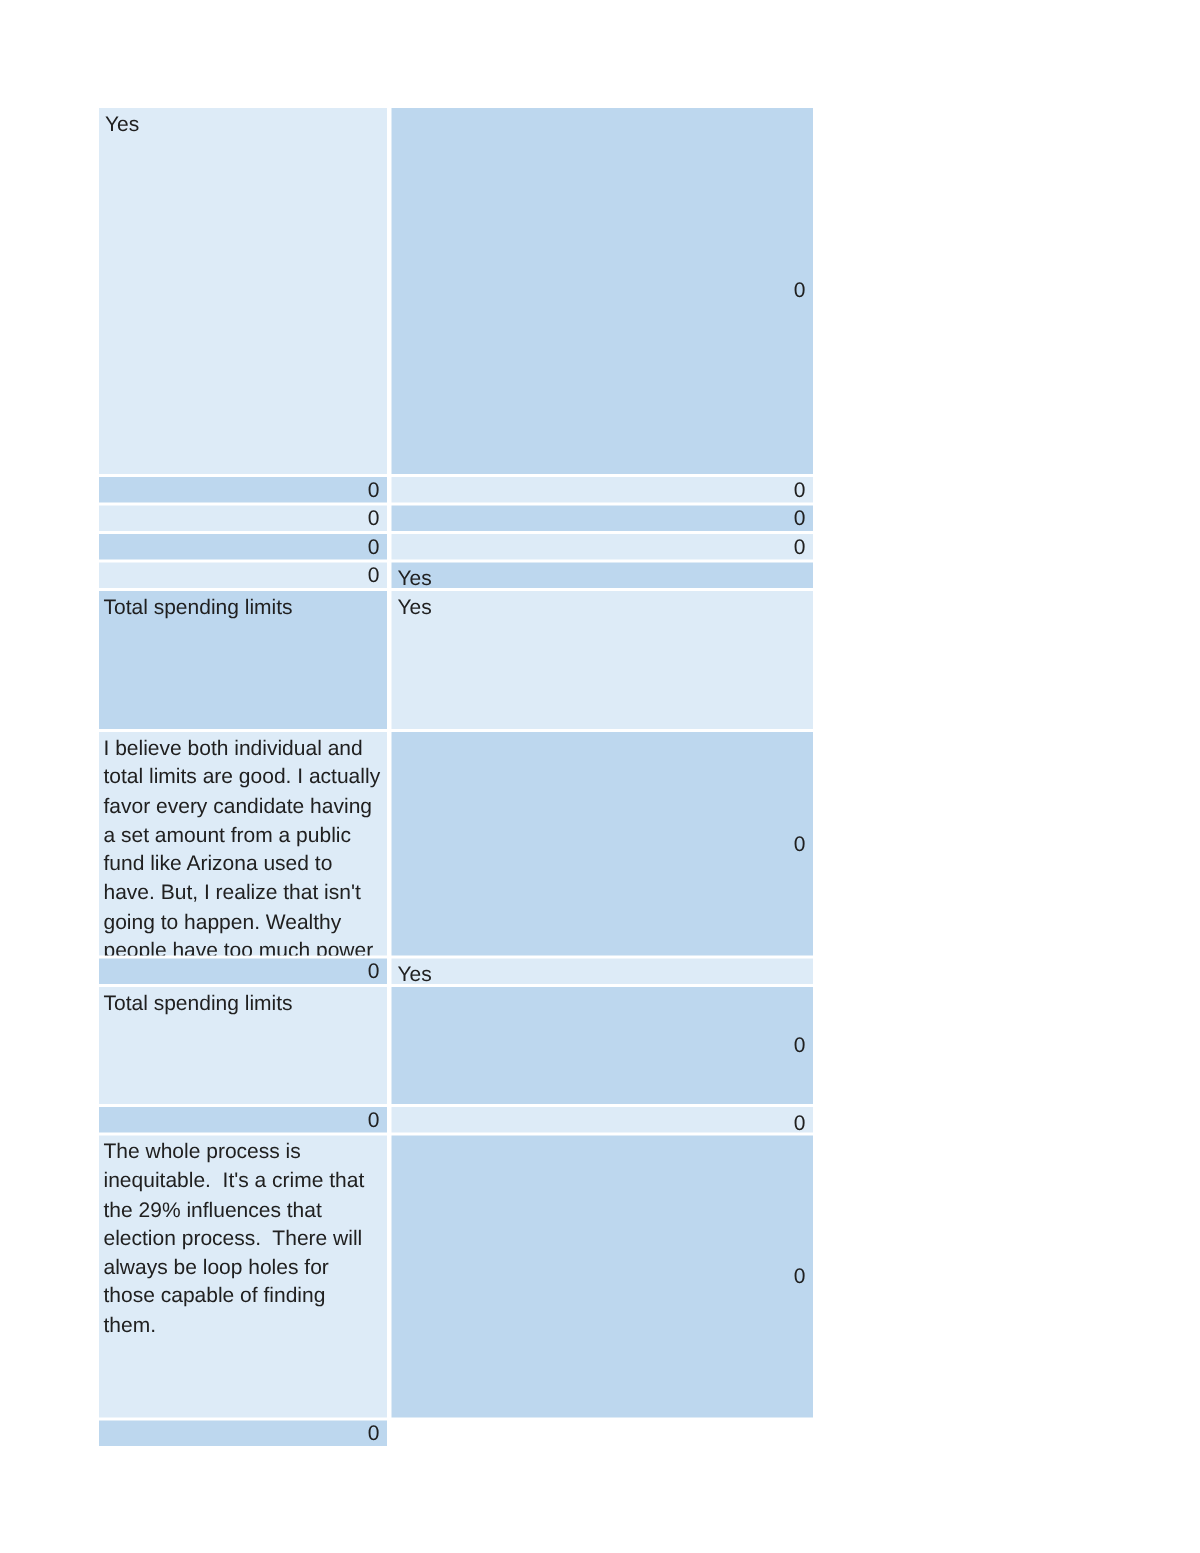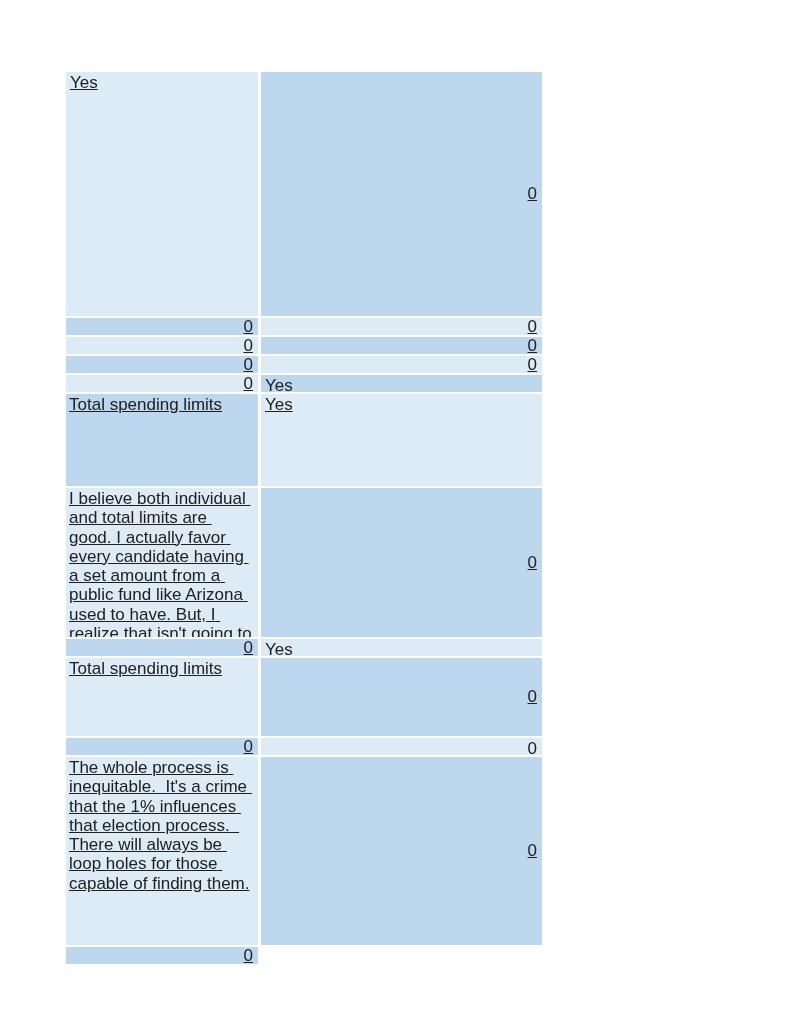--- a/index.html
+++ b/index.html
@@ -17,26 +17,25 @@
     position: absolute;
     left: 66px;
     top: 72px;
     display: grid;
     grid-template-columns: 192px 281px;
     grid-template-rows: 244px 17px 17px 17px 17px 92px 149px 17px 78px 17px 188px 17px;
     column-gap: 3px;
     row-gap: 2px;
   }
   .cell {
-    font-size: 17px;
+    font-size: 14px;
     line-height: 19.3px;
     color: #202020;
     overflow: hidden;
     box-sizing: border-box;
-    text-decoration: underline;
   }
   .light { background: #DDEBF7; }
   .dark  { background: #BDD7EE; }
   
   .txt {
     padding: 1px 4px 1px 4px;
     white-space: pre-wrap;
     overflow-wrap: break-word;
     text-align: left;
   }
@@ -86,18 +85,18 @@
   <div class="cell dark num">0</div>
   <div class="cell dark num">0</div>
 
   <div class="cell light txt">Yes</div>
   <div class="cell light txt para">Total spending limits</div>
 
   <div class="cell dark num">0</div>
   <div class="cell dark num">0</div>
 
   <div class="cell light num-top">0</div>
-  <div class="cell light txt para">The whole process is inequitable.  It's a crime that the 1% influences that election process.  There will always be loop holes for those capable of finding them.</div>
+  <div class="cell light txt para">The whole process is inequitable.  It's a crime that the 29% influences that election process.  There will always be loop holes for those capable of finding them.</div>
 
   <div class="cell dark num">0</div>
   <div class="cell dark num">0</div>
 
 </div>
 
 </body></html>

